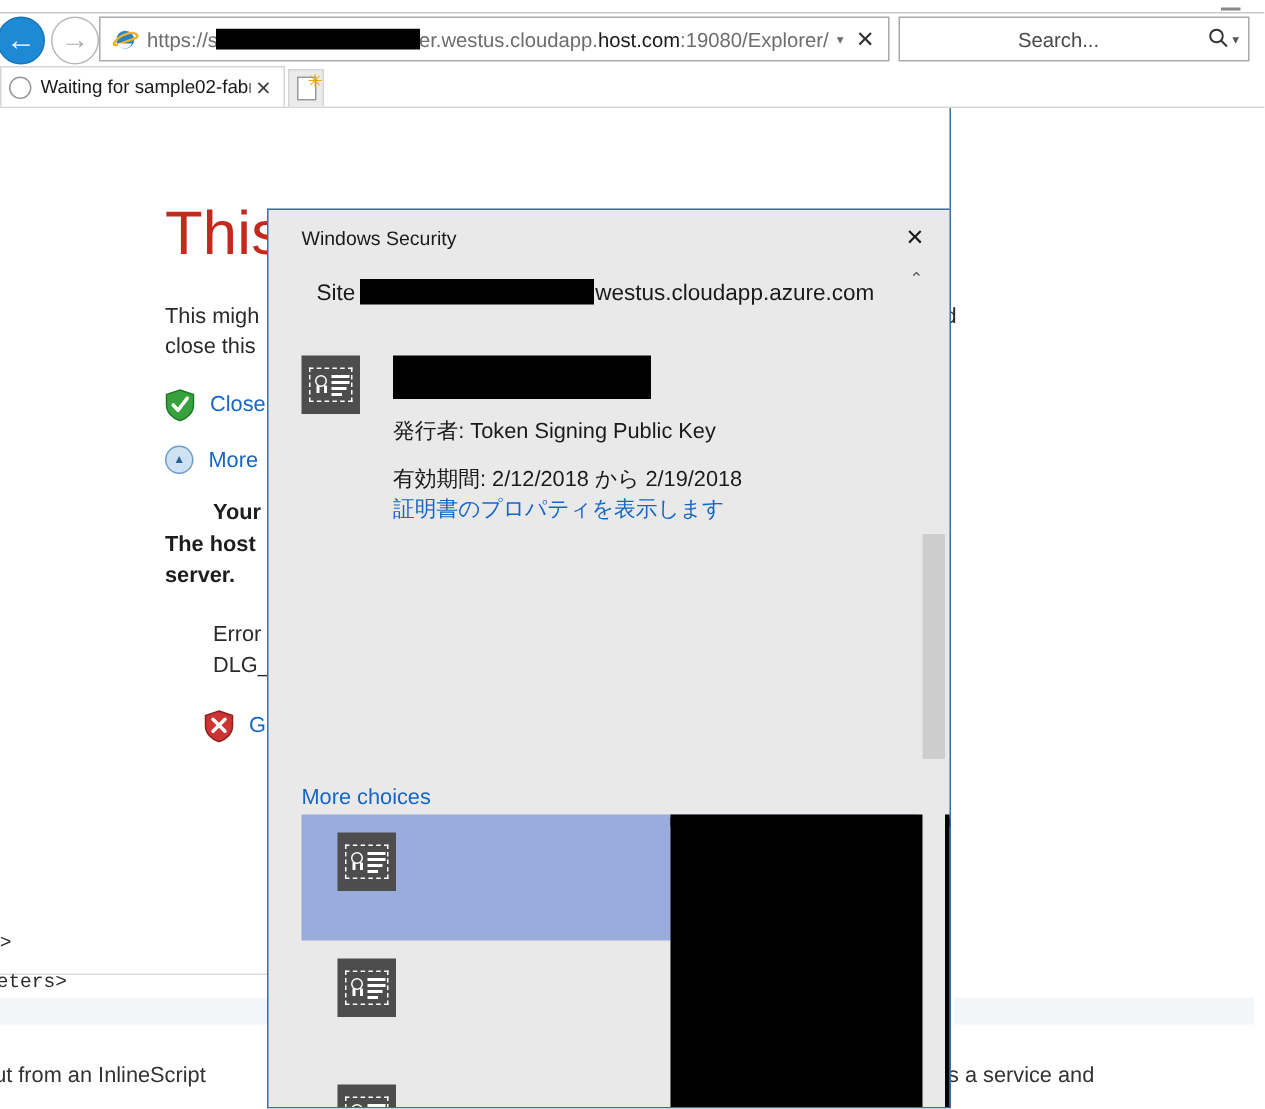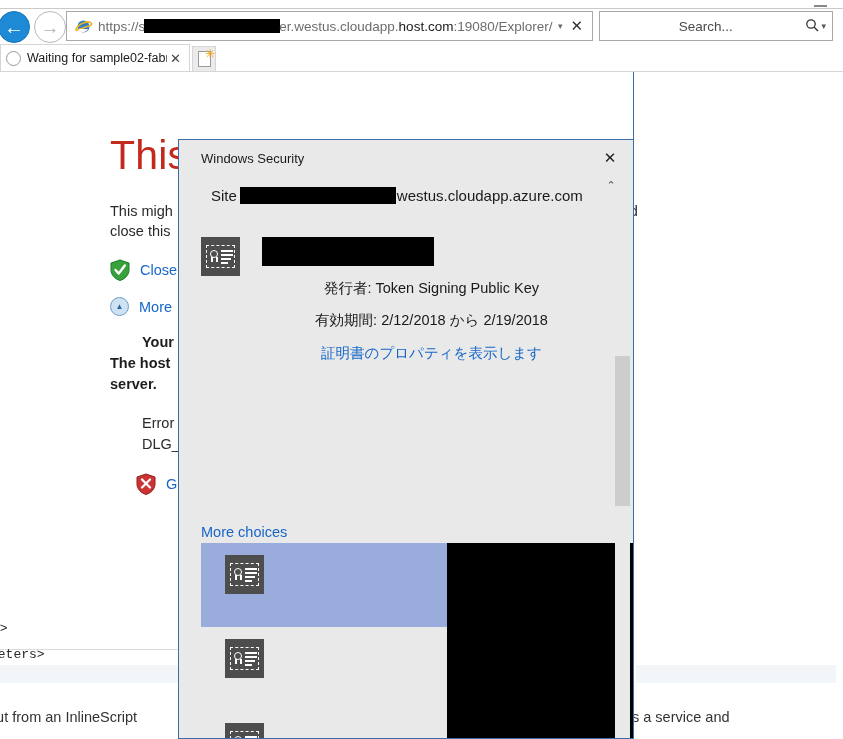--- a/index.html
+++ b/index.html
@@ -438,21 +438,20 @@
     background: #000;
     vertical-align: -3px;
     margin: 0 1px 0 3px;
   }
 
   
   #primary-cert {
     position: absolute;
     left: 22px; top: 97px;
     width: 400px;
-    text-align: center;
   }
   .cert-icon {
     width: 39px; height: 39px;
     background: #4d4d4d;
     position: relative;
     flex: 0 0 auto;
   }
   .cert-icon .inner {
     position: absolute;
     left: 5px; top: 8px;
@@ -501,21 +500,20 @@
     background: #000;
   }
   .cert-meta {
     font-size: 14.5px;
     color: #1a1a1a;
     margin-top: 12px;
     line-height: 20px;
   }
   #cert-props-link {
     display: block;
-    margin-top: 14px;
     font-size: 14.5px;
     color: #1666c8;
     text-decoration: none;
   }
 
   #more-choices-label {
     position: absolute;
     left: 22px; top: 384px;
     font-size: 14.5px;
     color: #1666c8;

